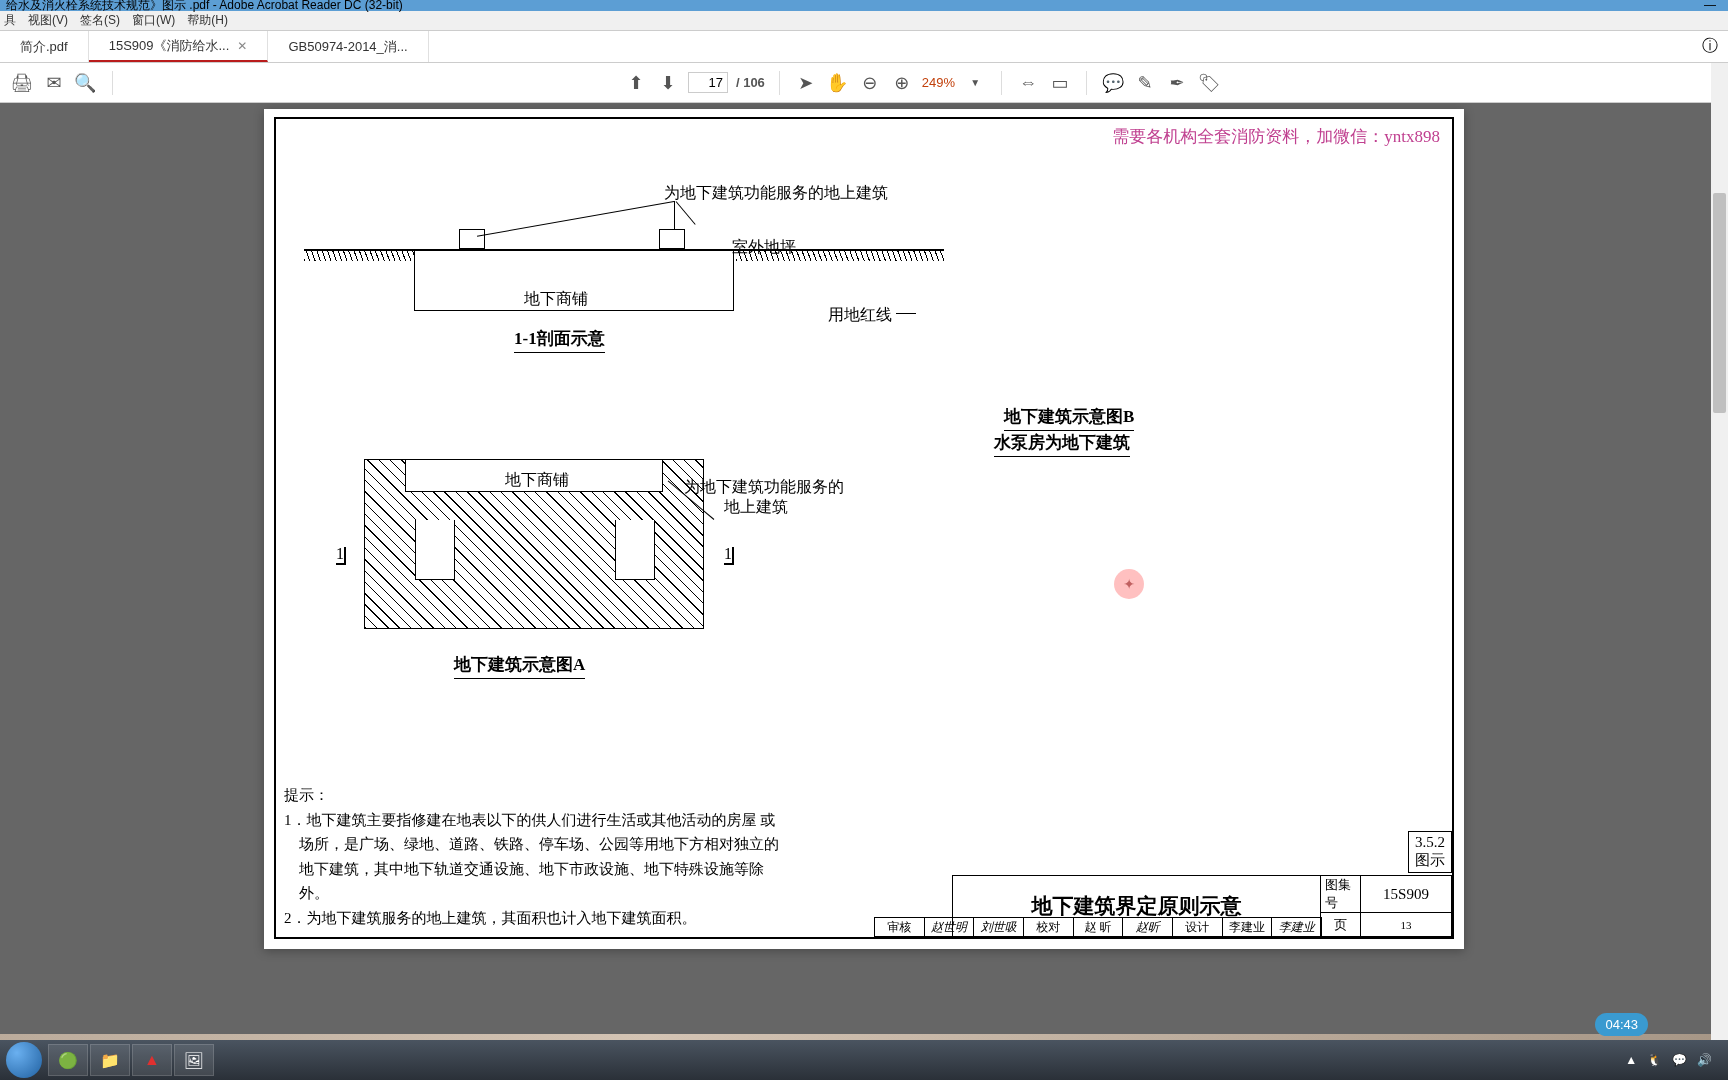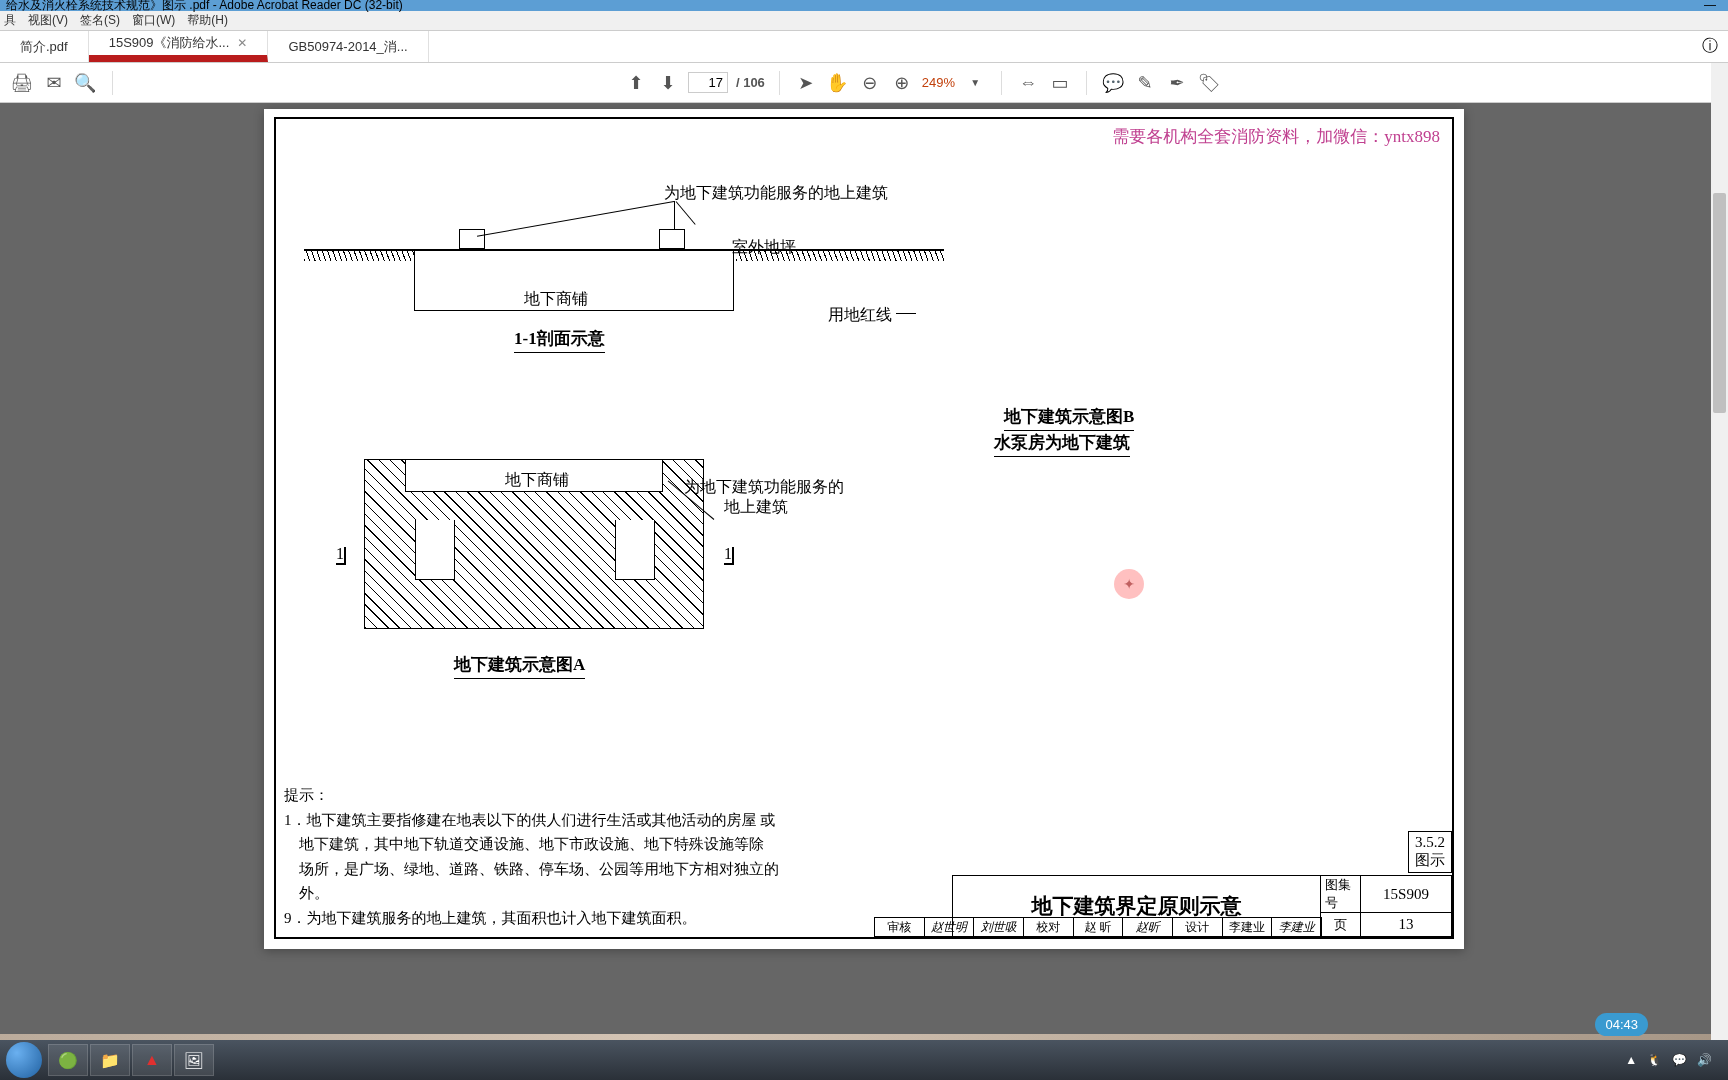--- a/index.html
+++ b/index.html
@@ -8,21 +8,21 @@
 
 .titlebar { height: 11px; background: #5c9ed4; color: #000; font-size: 12px; padding: 0 6px; line-height: 11px; display: flex; align-items: center; }
 
 
 .menubar { height: 20px; background: #f0f0f0; border-bottom: 1px solid #ccc; display: flex; align-items: center; font-size: 12px; padding: 0 4px; gap: 12px; }
 .menubar span { color: #333; }
 
 
 .tabbar { height: 32px; background: #fff; border-bottom: 1px solid #ccc; display: flex; align-items: center; position: relative; }
 .tab { padding: 6px 20px; font-size: 13px; color: #333; border-right: 1px solid #e0e0e0; display: flex; align-items: center; gap: 8px; height: 100%; }
-.tab.active { border-bottom: 7px solid #b91c1c; }
+.tab.active { border-bottom: 2px solid #b91c1c; }
 .close-x { font-size: 12px; color: #888; }
 .tab-right { margin-left: auto; padding: 0 10px; }
 
 
 .toolbar { height: 40px; background: #fff; border-bottom: 1px solid #ccc; display: flex; align-items: center; padding: 0 10px; gap: 8px; }
 .tool-icon { width: 24px; height: 24px; display: flex; align-items: center; justify-content: center; color: #555; font-size: 18px; }
 .tool-sep { width: 1px; height: 24px; background: #ddd; margin: 0 6px; }
 .page-input { width: 40px; text-align: right; font-size: 13px; border: 1px solid #ccc; padding: 2px 4px; }
 .page-total { font-size: 13px; color: #555; font-weight: bold; }
 .zoom-text { font-size: 13px; color: #c2410c; }
@@ -191,38 +191,38 @@
     <div class="lbl-sm" style="left:72px;top:436px">1</div>
     <div class="sec-marker" style="left:460px;top:438px"></div>
     <div class="lbl-sm" style="left:460px;top:436px">1</div>
     <div class="lbl" style="left:190px;top:544px"><span class="title-underline">地下建筑示意图A</span></div>
 
     <div class="cursor-mark" style="left:850px;top:460px">✦</div>
 
     <div class="notes">
       <p>提示：</p>
       <p>1．地下建筑主要指修建在地表以下的供人们进行生活或其他活动的房屋 或</p>
+      <p class="indent">场所，是广场、绿地、道路、铁路、停车场、公园等用地下方相对独立的</p>
       <p class="indent">地下建筑，其中地下轨道交通设施、地下市政设施、地下特殊设施等除</p>
-      <p class="indent">场所，是广场、绿地、道路、铁路、停车场、公园等用地下方相对独立的</p>
       <p class="indent">外。</p>
-      <p>9．为地下建筑服务的地上建筑，其面积也计入地下建筑面积。</p>
+      <p>2．为地下建筑服务的地上建筑，其面积也计入地下建筑面积。</p>
     </div>
 
     <div class="titleblock">
       <div class="tb-top">3.5.2图示</div>
       <div class="tb-main">
         <div class="tb-title">地下建筑界定原则示意</div>
         <div class="tb-side">
           <div class="tb-row">
               <div class="tb-cell" style="width:40px">图集号</div>
               <div class="tb-cell" style="flex:1;border-right:none;font-size:15px">15S909</div>
             </div>
           <div class="tb-row">
               <div class="tb-cell" style="width:40px">页</div>
-              <div class="tb-cell" style="flex:1;border-right:none;font-size:15px">13</div>
+              <div class="tb-cell" style="flex:1;border-right:none;font-size:11px">13</div>
             </div>
         </div>
       </div>
       <div class="tb-sigs">
         <div class="cell">审核</div>
         <div class="cell" style="font-style:italic">赵世明</div>
         <div class="cell" style="font-style:italic">刘世吸</div>
         <div class="cell">校对</div>
         <div class="cell">赵 昕</div>
         <div class="cell" style="font-style:italic">赵昕</div>

